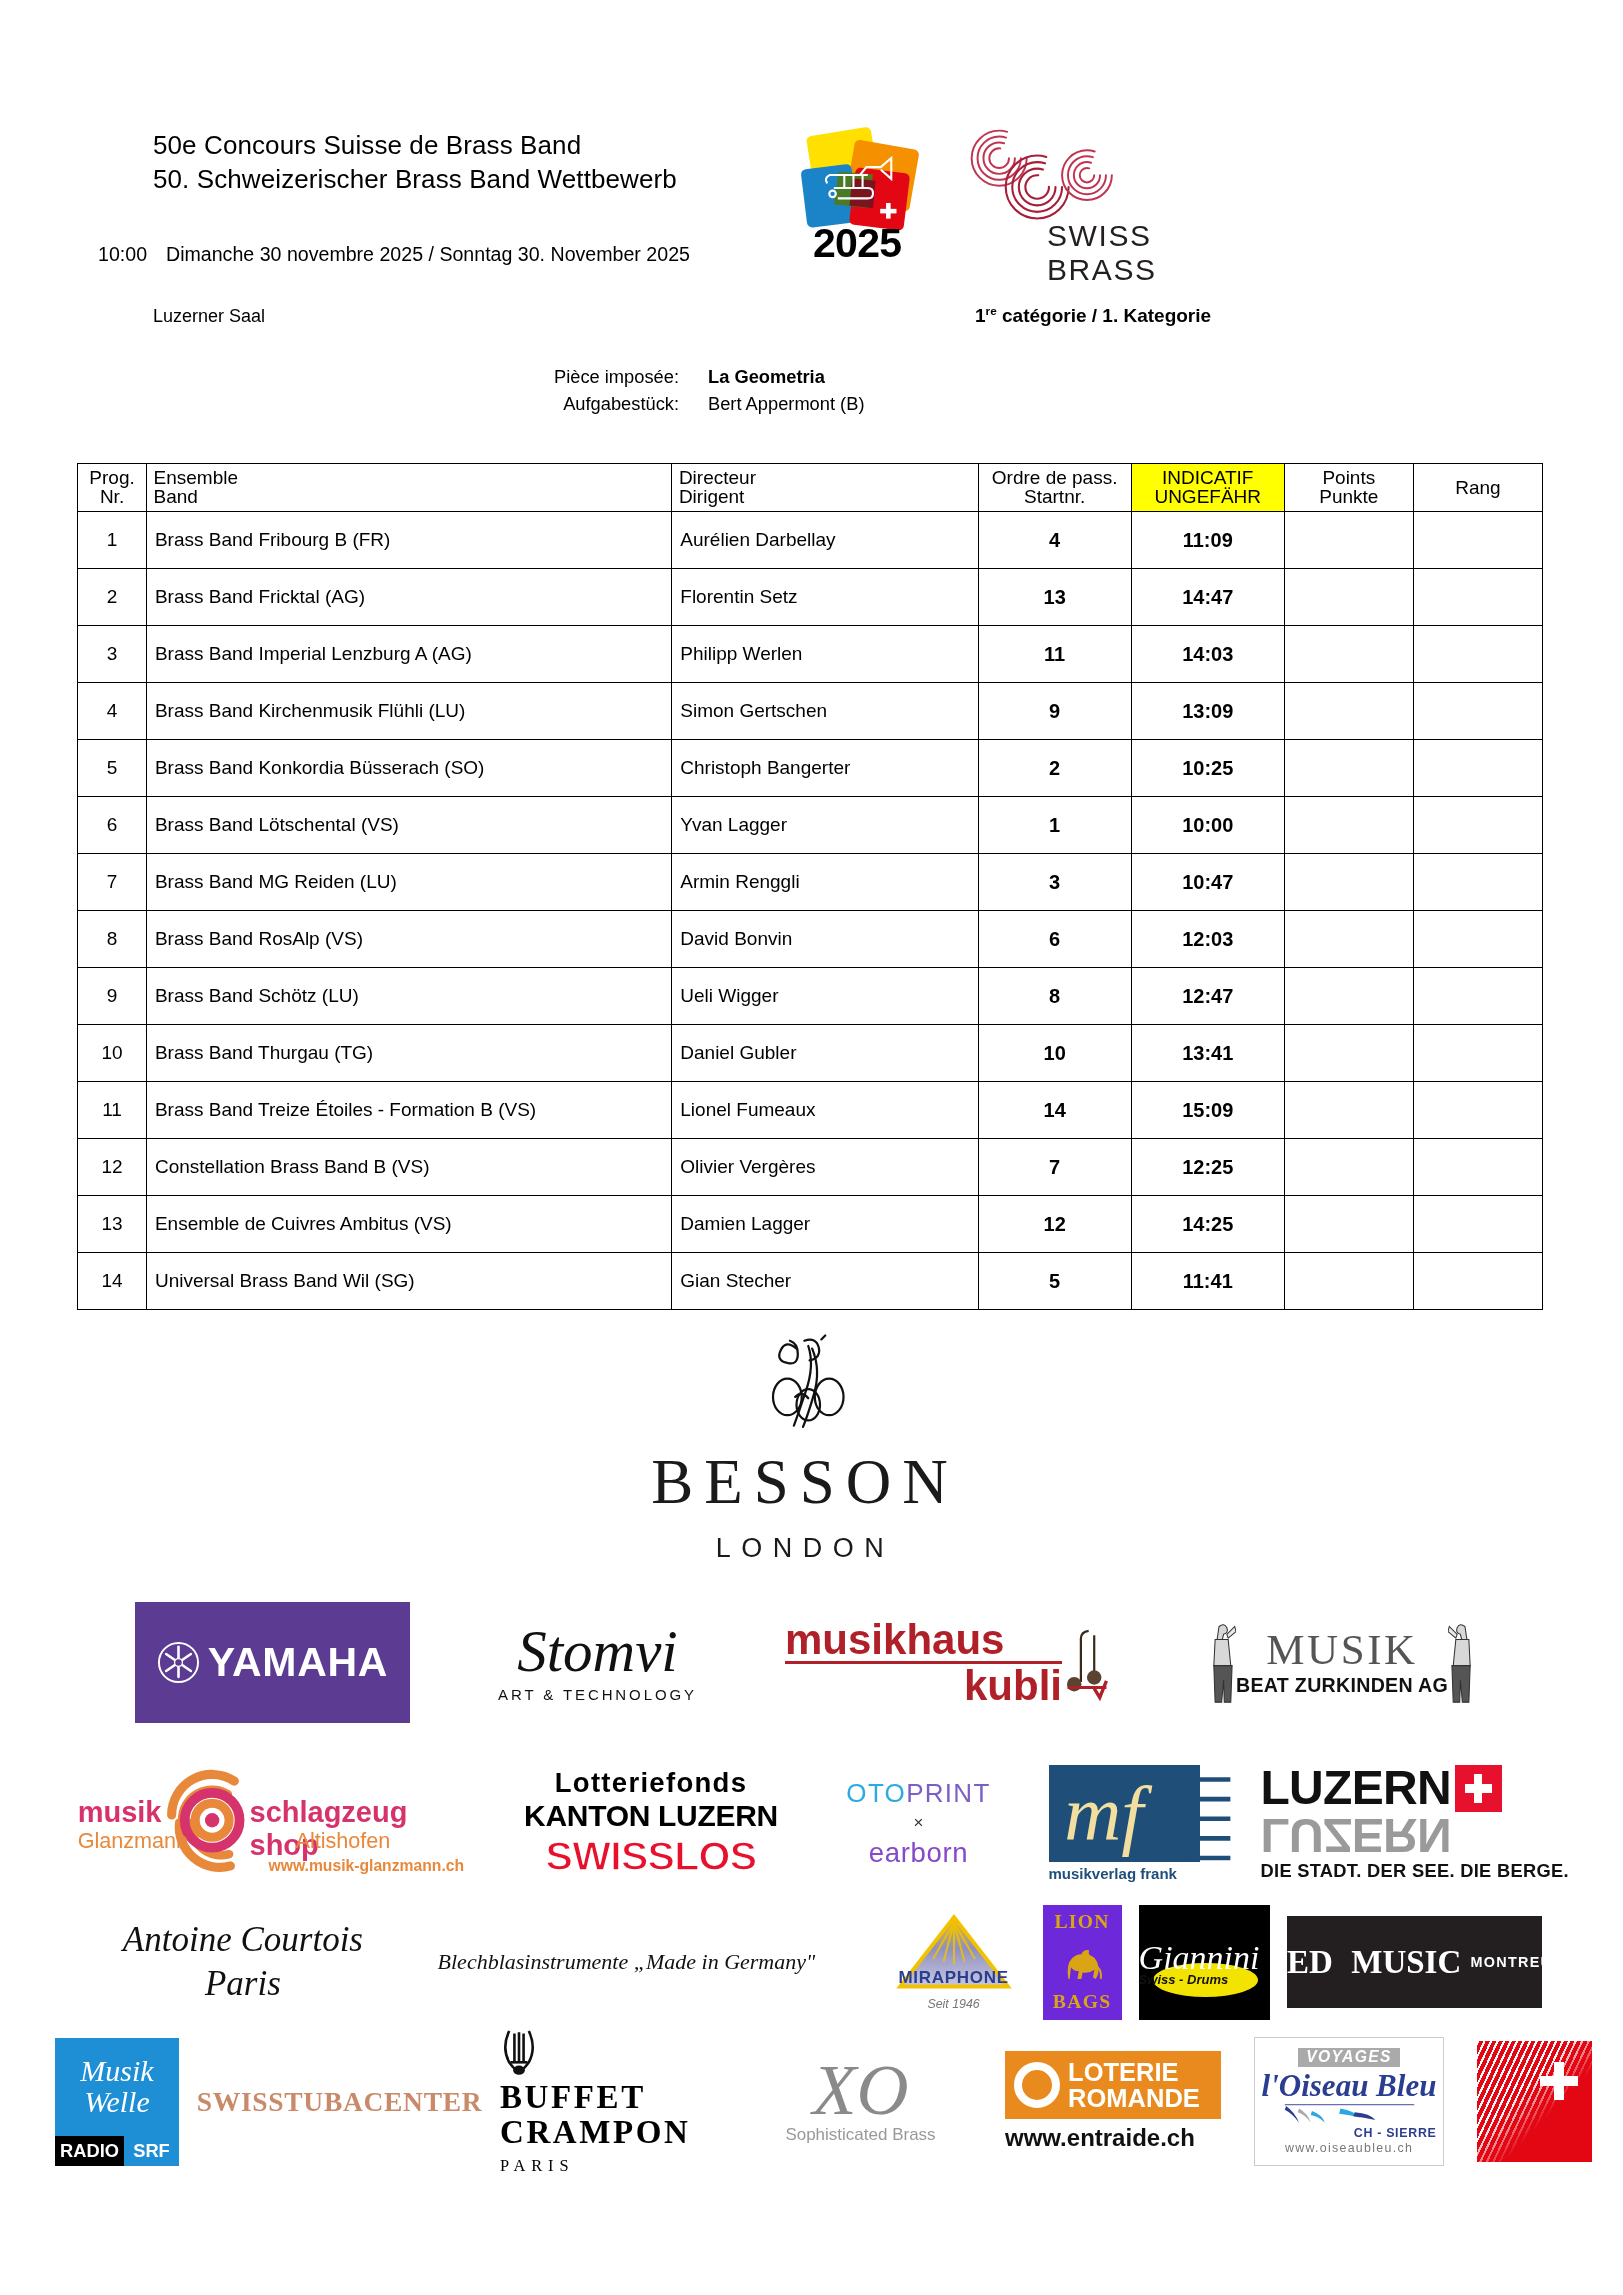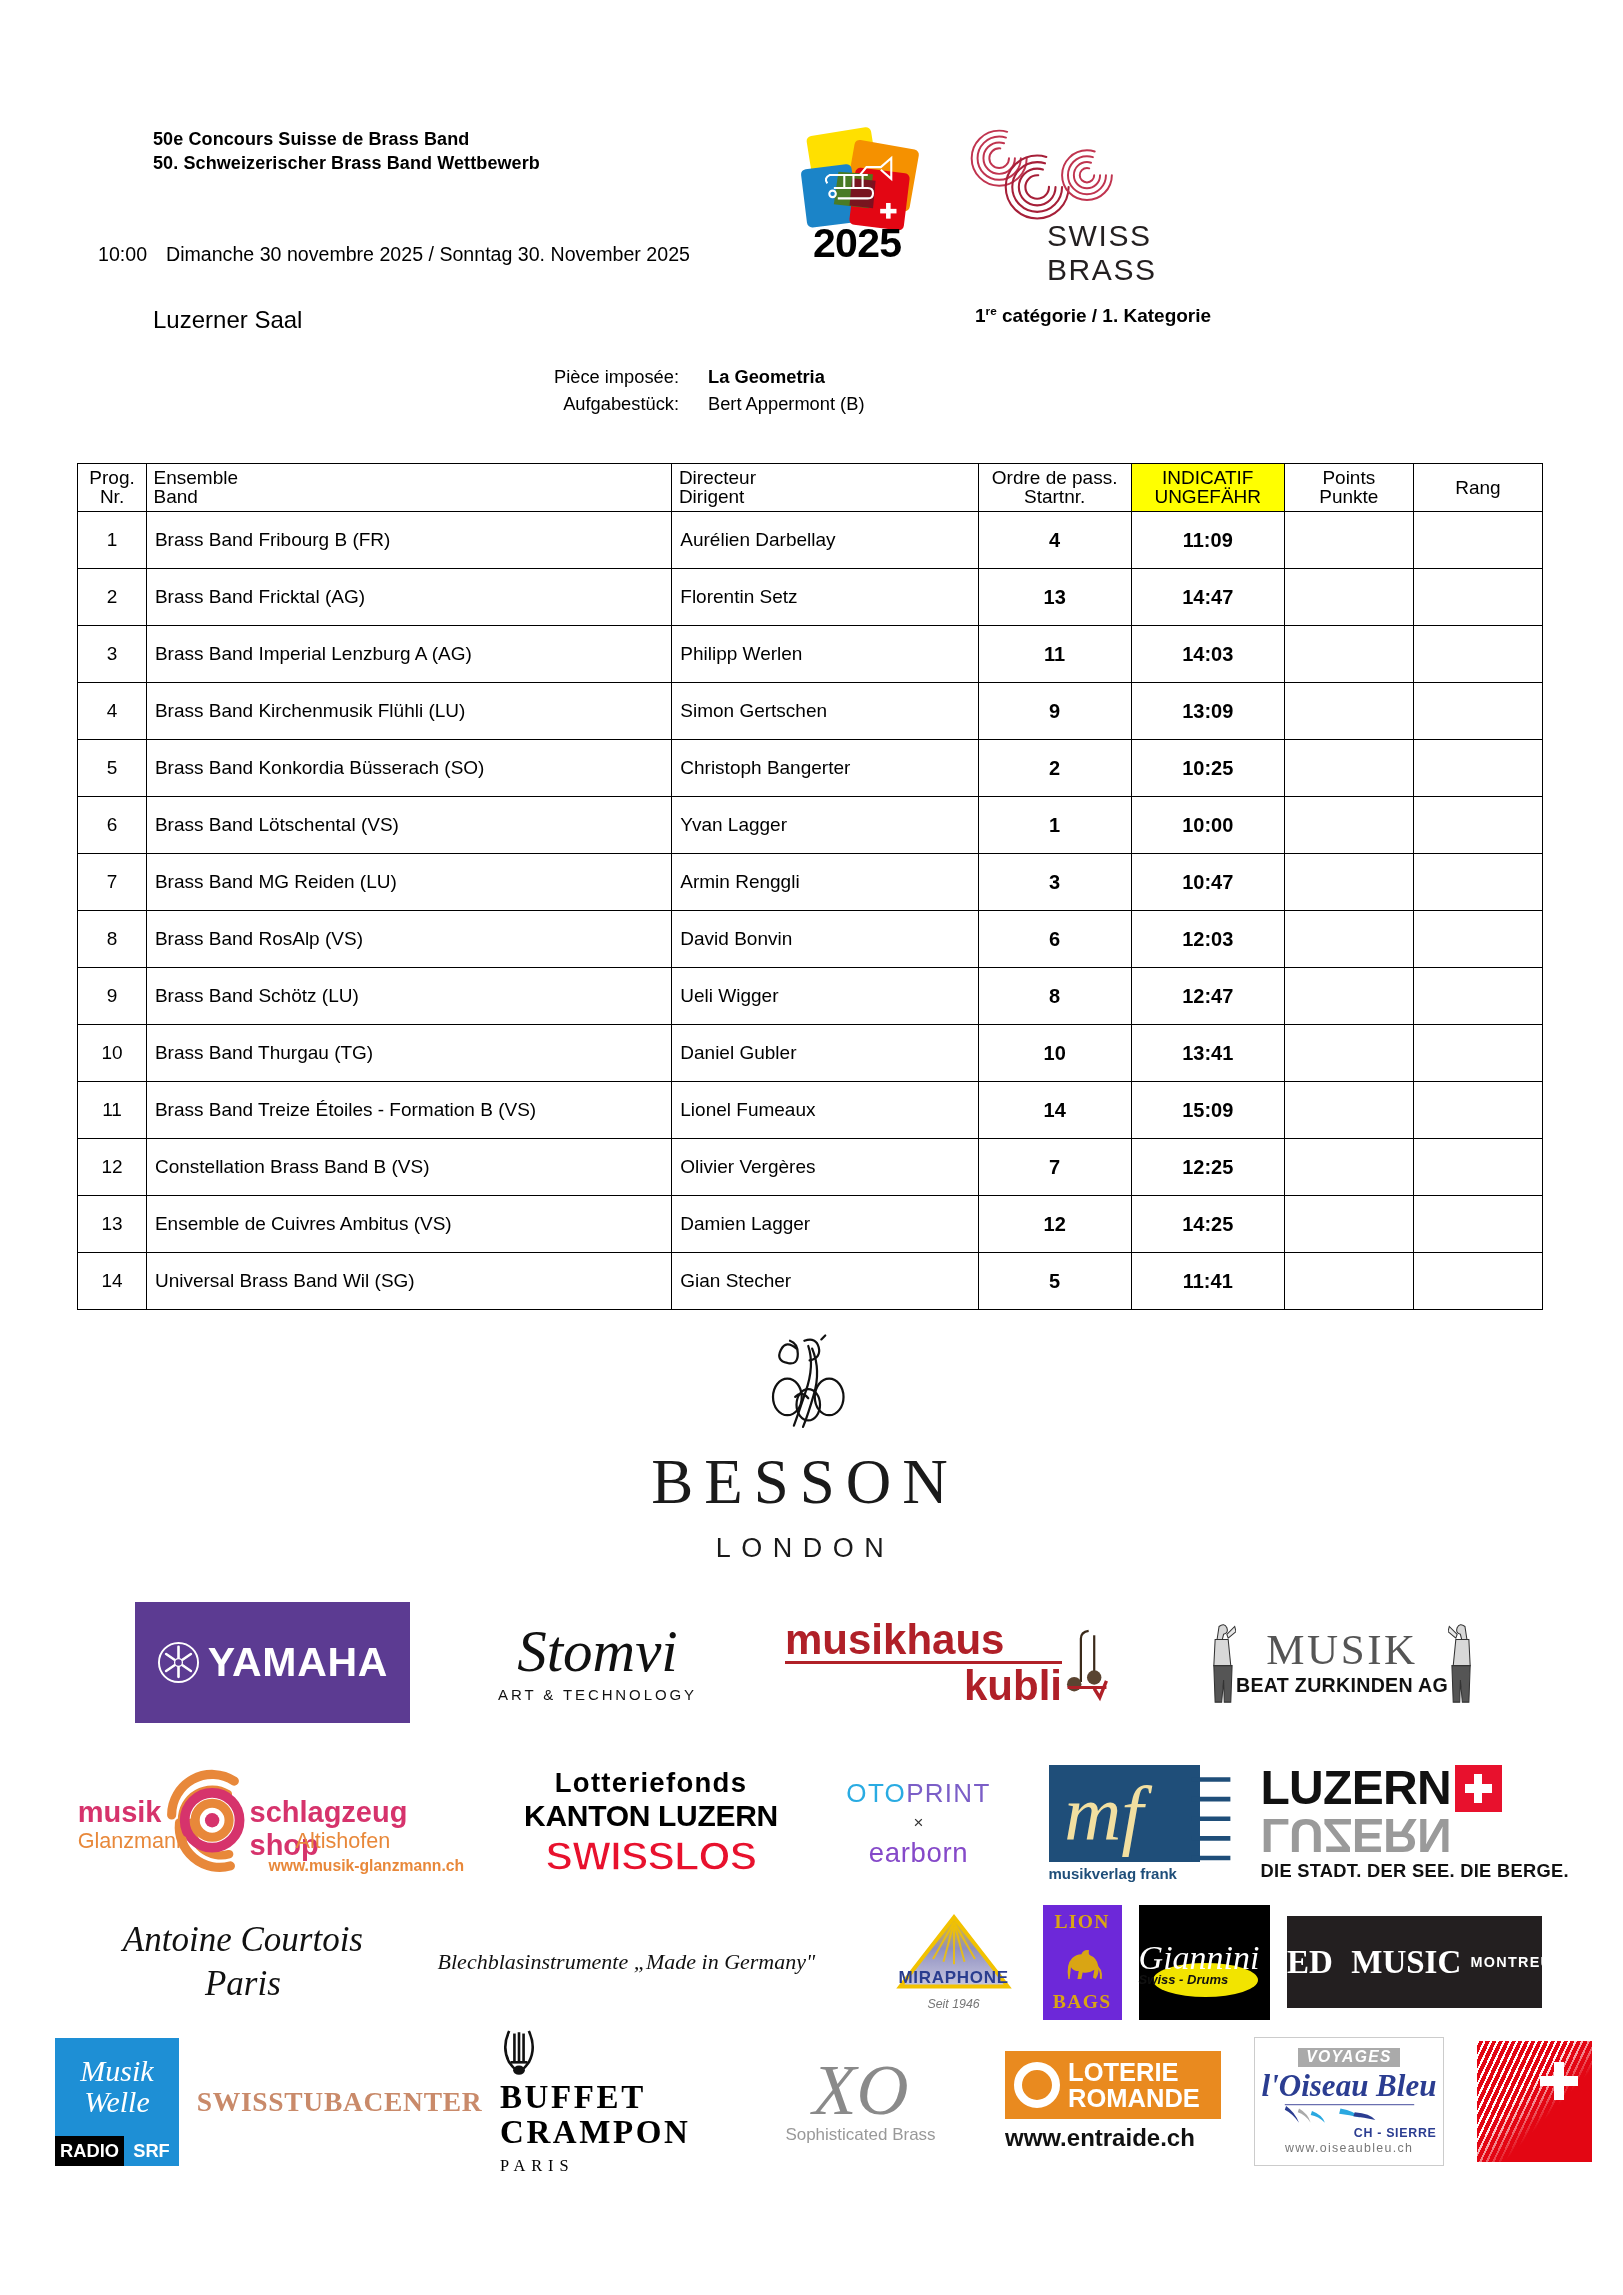--- a/index.html
+++ b/index.html
@@ -9,35 +9,35 @@
     color:#000000;
     position:relative;
     overflow:hidden;
   }
 
   
   .page { position:relative; width:1623px; height:2295px; }
 
   .hdr-titles { position:absolute; left:153px; top:128px; }
   .hdr-titles .l1, .hdr-titles .l2 {
-    font-size:18px; font-weight:bold; letter-spacing:0.1px; line-height:1.32;
+    font-size:26px; font-weight:normal; letter-spacing:0.1px; line-height:1.32;
   }
 
   .hdr-time {
     position:absolute; left:98px; top:243px;
     font-size:19.6px; line-height:1.2;
   }
   .hdr-date {
     position:absolute; left:166px; top:243px;
     font-size:19.6px; line-height:1.2;
   }
 
   .hdr-venue {
     position:absolute; left:153px; top:306px;
-    font-size:24px;
+    font-size:18px;
   }
   .hdr-category {
     position:absolute; left:975px; top:304px;
     font-size:19px; font-weight:bold;
   }
   .hdr-category sup { font-size:11.8px; vertical-align:super; }
 
   .piece-block { position:absolute; left:535px; top:364px; font-size:18.3px; line-height:1.46; }
   .piece-block .lbl { display:inline-block; width:144px; text-align:right; }
   .piece-block .val { display:inline-block; margin-left:29px; }

